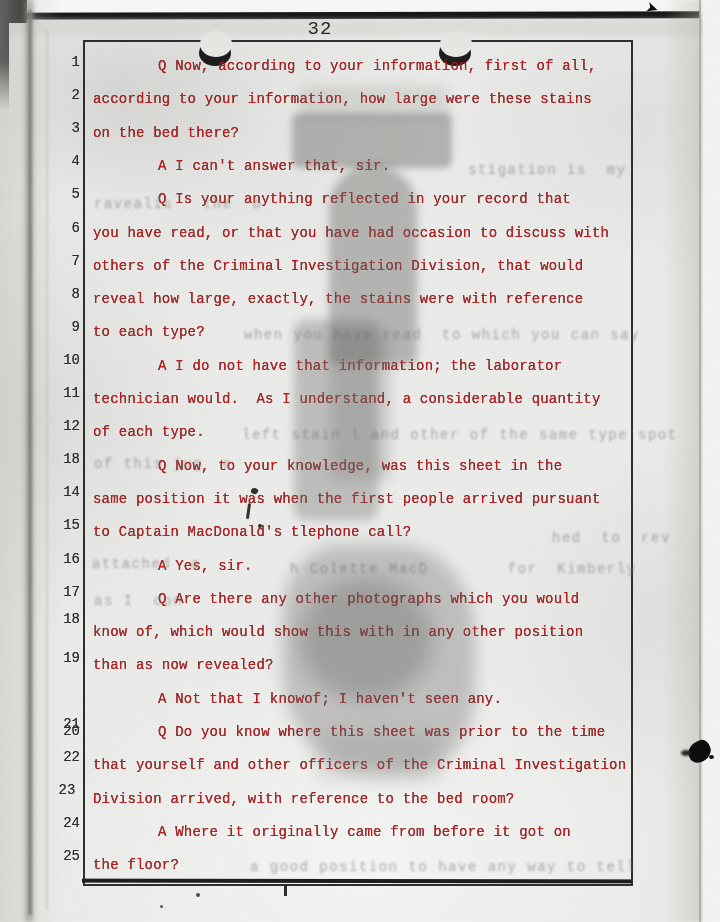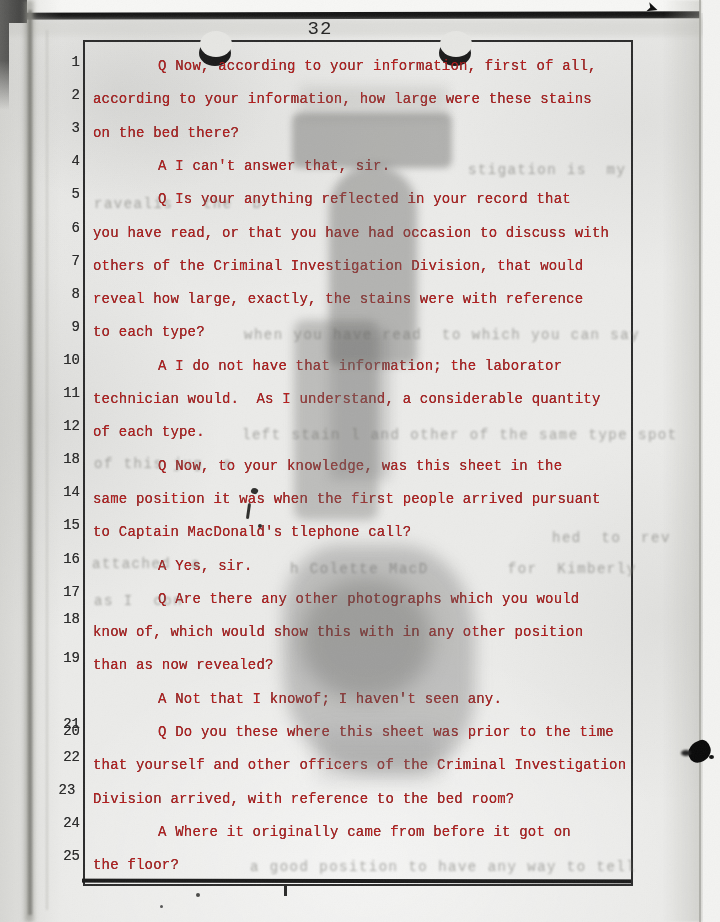--- a/index.html
+++ b/index.html
@@ -158,21 +158,21 @@
       <div class="t-line" style="left: 93px; top: 391px;">technician would.  As I understand, a considerable quantity</div>
       <div class="t-line" style="left: 93px; top: 424.3px;">of each type.</div>
       <div class="t-line" style="left: 158px; top: 457.6px;">Q Now, to your knowledge, was this sheet in the</div>
       <div class="t-line" style="left: 93px; top: 490.9px;">same position it was when the first people arrived pursuant</div>
       <div class="t-line" style="left: 93px; top: 524.2px;">to Captain MacDonald's tlephone call?</div>
       <div class="t-line" style="left: 158px; top: 557.5px;">A Yes, sir.</div>
       <div class="t-line" style="left: 158px; top: 590.8px;">Q Are there any other photographs which you would</div>
       <div class="t-line" style="left: 93px; top: 624.1px;">know of, which would show this with in any other position</div>
       <div class="t-line" style="left: 93px; top: 657.4px;">than as now revealed?</div>
       <div class="t-line" style="left: 158px; top: 690.7px;">A Not that I knowof; I haven't seen any.</div>
-      <div class="t-line" style="left: 158px; top: 724px;">Q Do you these where this sheet was prior to the time</div>
+      <div class="t-line" style="left: 158px; top: 724px;">Q Do you know where this sheet was prior to the time</div>
       <div class="t-line" style="left: 93px; top: 757.3px;">that yourself and other officers of the Criminal Investigation</div>
       <div class="t-line" style="left: 93px; top: 790.6px;">Division arrived, with reference to the bed room?</div>
       <div class="t-line" style="left: 158px; top: 823.9px;">A Where it originally came from before it got on</div>
       <div class="t-line" style="left: 93px; top: 857.2px;">the floor?</div>
     </div>
   <div id="ghosts-layer">
       <div class="ghost" style="left: 468px; top: 162px;">stigation is  my</div>
       <div class="ghost" style="left: 94px; top: 196px;">ravealis   the  b</div>
       <div class="ghost" style="left: 244px; top: 327px;">when you have read  to which you can say</div>
       <div class="ghost" style="left: 242px; top: 427px;">left stain l and other of the same type spot</div>

